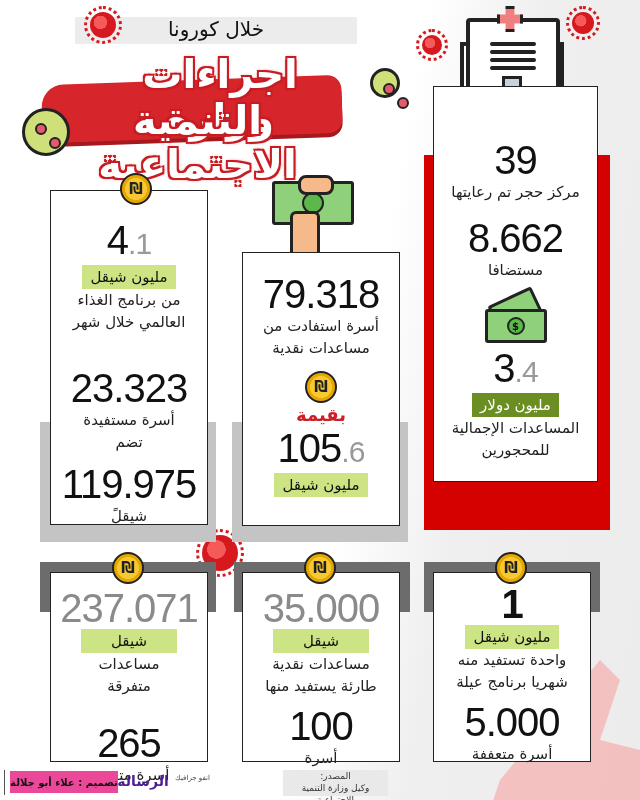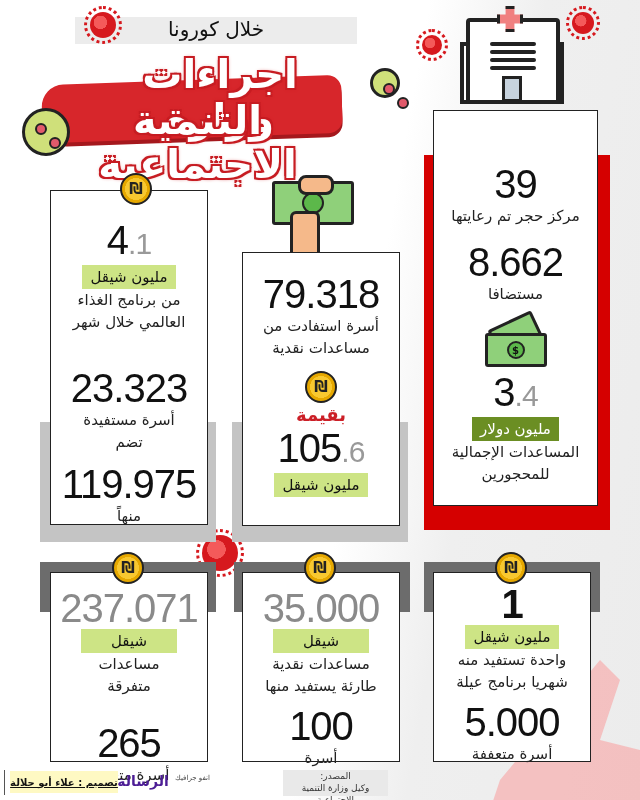--- a/index.html
+++ b/index.html
@@ -102,22 +102,22 @@
     width: 62px; height: 34px; background: #8fd07a; border: 3px solid #222;
     border-radius: 3px; display: flex; align-items: center; justify-content: center;
   }
   .bill-circle { width: 18px; height: 18px; border-radius: 50%; background: #5cb84a; border: 2px solid #222;
     font-size: 10px; font-weight: bold; display: flex; align-items: center; justify-content: center; }
   .hand { background: #f5b98a; border: 3px solid #222; border-radius: 8px; }
 
   
   .footer-frame { left: 4px; top: 770px; width: 300px; height: 25px; border: 1px solid #555; border-top: none; border-bottom: none; }
   .footer-designer {
-    left: 10px; top: 771px; width: 108px; height: 22px; background: #fef9c3;
-    font-weight: bold; font-size: 10px; display: flex; align-items: center; justify-content: center; text-decoration: underline;
+    left: 10px; top: 771px; width: 108px; height: 22px; background: #ec4899;
+    font-weight: bold; font-size: 10px; display: flex; align-items: center; justify-content: center;
   }
   .footer-logo { left: 118px; top: 768px; width: 50px; height: 26px; color: #4c1d95; font-weight: bold; font-size: 14px; display: flex; align-items: center; justify-content: center; }
   .footer-info { left: 165px; top: 774px; width: 55px; font-size: 7px; color: #444; text-align: center; }
   .footer-source {
     left: 283px; top: 770px; width: 105px; height: 26px; background: #e9e9e9;
     font-size: 9px; color: #333; text-align: center; line-height: 12px;
   }
   .pink-shape {
     left: 480px; top: 640px; width: 200px; height: 200px;
     background: #f4b9b9; border-radius: 50% 50% 0 0; opacity: 0.85;
@@ -150,21 +150,21 @@
   <div class="abs hospital-body"></div>
   <div class="abs hospital-cross"></div>
   <div class="abs hospital-stripe" style="left:490px;top:42px;width:46px;"></div>
   <div class="abs hospital-stripe" style="left:490px;top:50px;width:46px;"></div>
   <div class="abs hospital-stripe" style="left:490px;top:58px;width:46px;"></div>
   <div class="abs hospital-stripe" style="left:490px;top:66px;width:46px;"></div>
   <div class="abs hospital-door"></div>
 </div>
 
 <div class="abs red-panel"></div>
-<div class="abs card" style="left:433px;top:86px;width:165px;height:396px;padding-top:52px;margin-top:24px;">
+<div class="abs card" style="left:433px;top:86px;width:165px;height:396px;padding-top:52px;">
   <div class="big-num">39</div>
   <div class="label">مركز حجر تم رعايتها</div>
   <div class="big-num" style="margin-top:14px;">8.662</div>
   <div class="label">مستضافا</div>
   <div style="position:relative;width:66px;height:50px;margin-top:14px;">
     <div class="bill" style="position:absolute;left:8px;top:0;transform:rotate(-25deg);width:48px;height:28px;"></div>
     <div class="bill" style="position:absolute;left:2px;top:14px;">
       <div class="bill-circle">$</div>
     </div>
   </div>
@@ -201,21 +201,21 @@
   <div class="big-num">
     <span>4</span><span class="dec">.1</span>
   </div>
   <div class="tag-green">مليون شيقل</div>
   <div class="label">من برنامج الغذاء</div>
   <div class="label">العالمي خلال شهر</div>
   <div class="big-num" style="margin-top:34px;">23.323</div>
   <div class="label">أسرة مستفيدة</div>
   <div class="label">تضم</div>
   <div class="big-num" style="margin-top:10px;">119.975</div>
-  <div class="label">منهاً</div>
+  <div class="label">شيقلً</div>
 </div>
 <div class="abs coin" style="left:120px;top:173px;">₪</div>
 
 <div class="abs dark-panel" style="left:40px;top:562px;width:176px;height:50px;"></div>
 <div class="abs dark-panel" style="left:234px;top:562px;width:176px;height:50px;"></div>
 <div class="abs dark-panel" style="left:424px;top:562px;width:176px;height:50px;"></div>
 
 <div class="abs card" style="left:50px;top:572px;width:158px;height:190px;padding-top:14px;">
   <div class="big-num gray">237.071</div>
   <div class="tag-green" style="padding:1px 30px;">شيقل</div>

